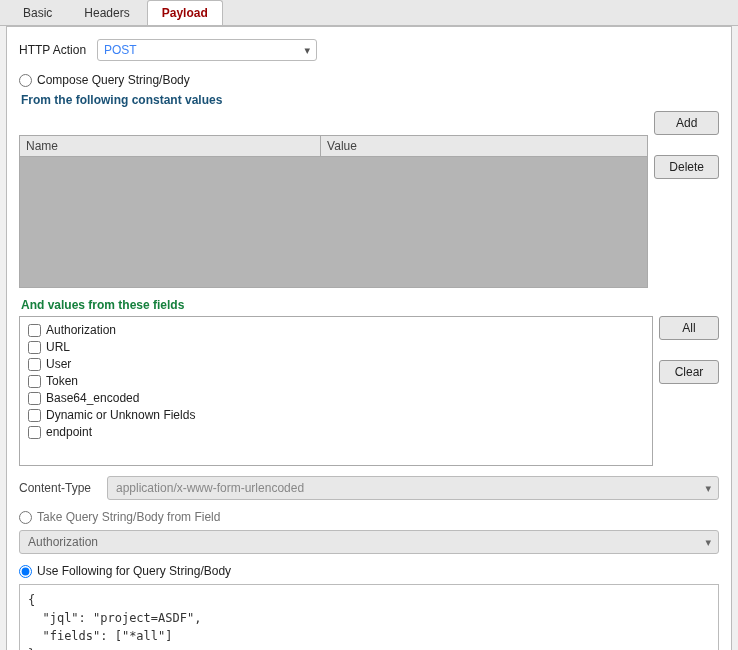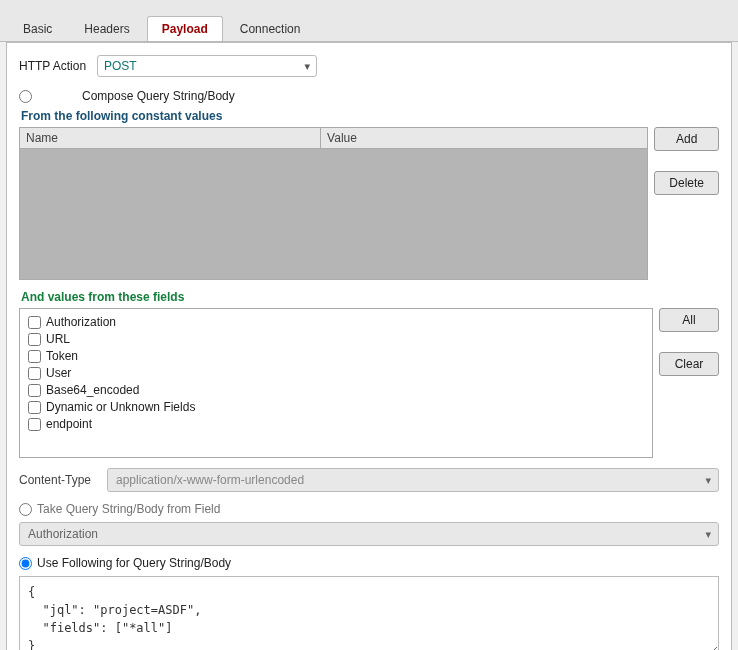--- a/index.html
+++ b/index.html
@@ -18,21 +18,21 @@
       min-height: 650px;
       padding: 0;
     }
 
     
     .tabs-bar {
       display: flex;
       flex-direction: row;
       border-bottom: 1px solid #bbb;
       background: #e8e8e8;
-      padding-top: 16px;
+      padding-top: 0;
       padding-left: 8px;
     }
     .tab {
       padding: 5px 14px;
       cursor: pointer;
       border: 1px solid transparent;
       border-bottom: none;
       border-radius: 3px 3px 0 0;
       background: #e8e8e8;
       color: #333;
@@ -72,40 +72,39 @@
       position: relative;
       width: 220px;
     }
     .select-wrapper select {
       width: 100%;
       padding: 3px 24px 3px 6px;
       border: 1px solid #bbb;
       border-radius: 3px;
       background: #fff;
       font-size: 12px;
-      color: #0f766e;
+      color: #3b82f6;
       appearance: none;
     }
     .select-wrapper::after {
       content: '▾';
       position: absolute;
       right: 7px;
       top: 50%;
       transform: translateY(-50%);
       pointer-events: none;
       color: #555;
       font-size: 11px;
     }
 
     
     .radio-row {
       display: flex;
       align-items: center;
       margin-bottom: 6px;
-      gap: 45px;
     }
     .radio-row input[type="radio"] {
       margin-right: 5px;
     }
     .radio-row label {
       font-size: 12px;
       color: #222;
     }
 
     
@@ -121,20 +120,21 @@
       display: flex;
       flex-direction: row;
       gap: 6px;
       margin-bottom: 10px;
     }
 
     .const-values-table {
       flex: 1;
       border: 1px solid #aaa;
       background: #b0b0b0;
+      margin-top: 24px;
     }
     .const-values-table-header {
       display: flex;
       background: #e8e8e8;
       border-bottom: 1px solid #aaa;
     }
     .const-col-name {
       width: 48%;
       padding: 3px 6px;
       border-right: 1px solid #aaa;
@@ -313,21 +313,20 @@
   </style>
 </head>
 <body>
 
 <div class="main-container">
 
   <div class="tabs-bar">
     <div class="tab">Basic</div>
     <div class="tab">Headers</div>
     <div class="tab active">Payload</div>
-    <div class="tab">Connection</div>
   </div>
 
   <div class="content-area">
 
     
     <div class="http-action-row">
       <span class="http-action-label">HTTP Action</span>
       <div class="select-wrapper">
         <select>
           <option>POST</option>
@@ -373,27 +372,27 @@
           <input type="checkbox" id="cb_authorization" style="">
           <label for="cb_authorization">Authorization</label>
         </div>
 
         <div class="checkbox-row">
           <input type="checkbox" id="cb_url" style="">
           <label for="cb_url">URL</label>
         </div>
 
         <div class="checkbox-row">
+          <input type="checkbox" id="cb_user" style="">
+          <label for="cb_user">User</label>
+        </div>
+
+        <div class="checkbox-row">
           <input type="checkbox" id="cb_token" style="">
           <label for="cb_token">Token</label>
-        </div>
-
-        <div class="checkbox-row">
-          <input type="checkbox" id="cb_user" style="">
-          <label for="cb_user">User</label>
         </div>
 
         <div class="checkbox-row">
           <input type="checkbox" id="cb_base64" style="">
           <label for="cb_base64">Base64_encoded</label>
         </div>
 
         <div class="checkbox-row">
           <input type="checkbox" id="cb_dynamic" style="">
           <label for="cb_dynamic">Dynamic or Unknown Fields</label>

